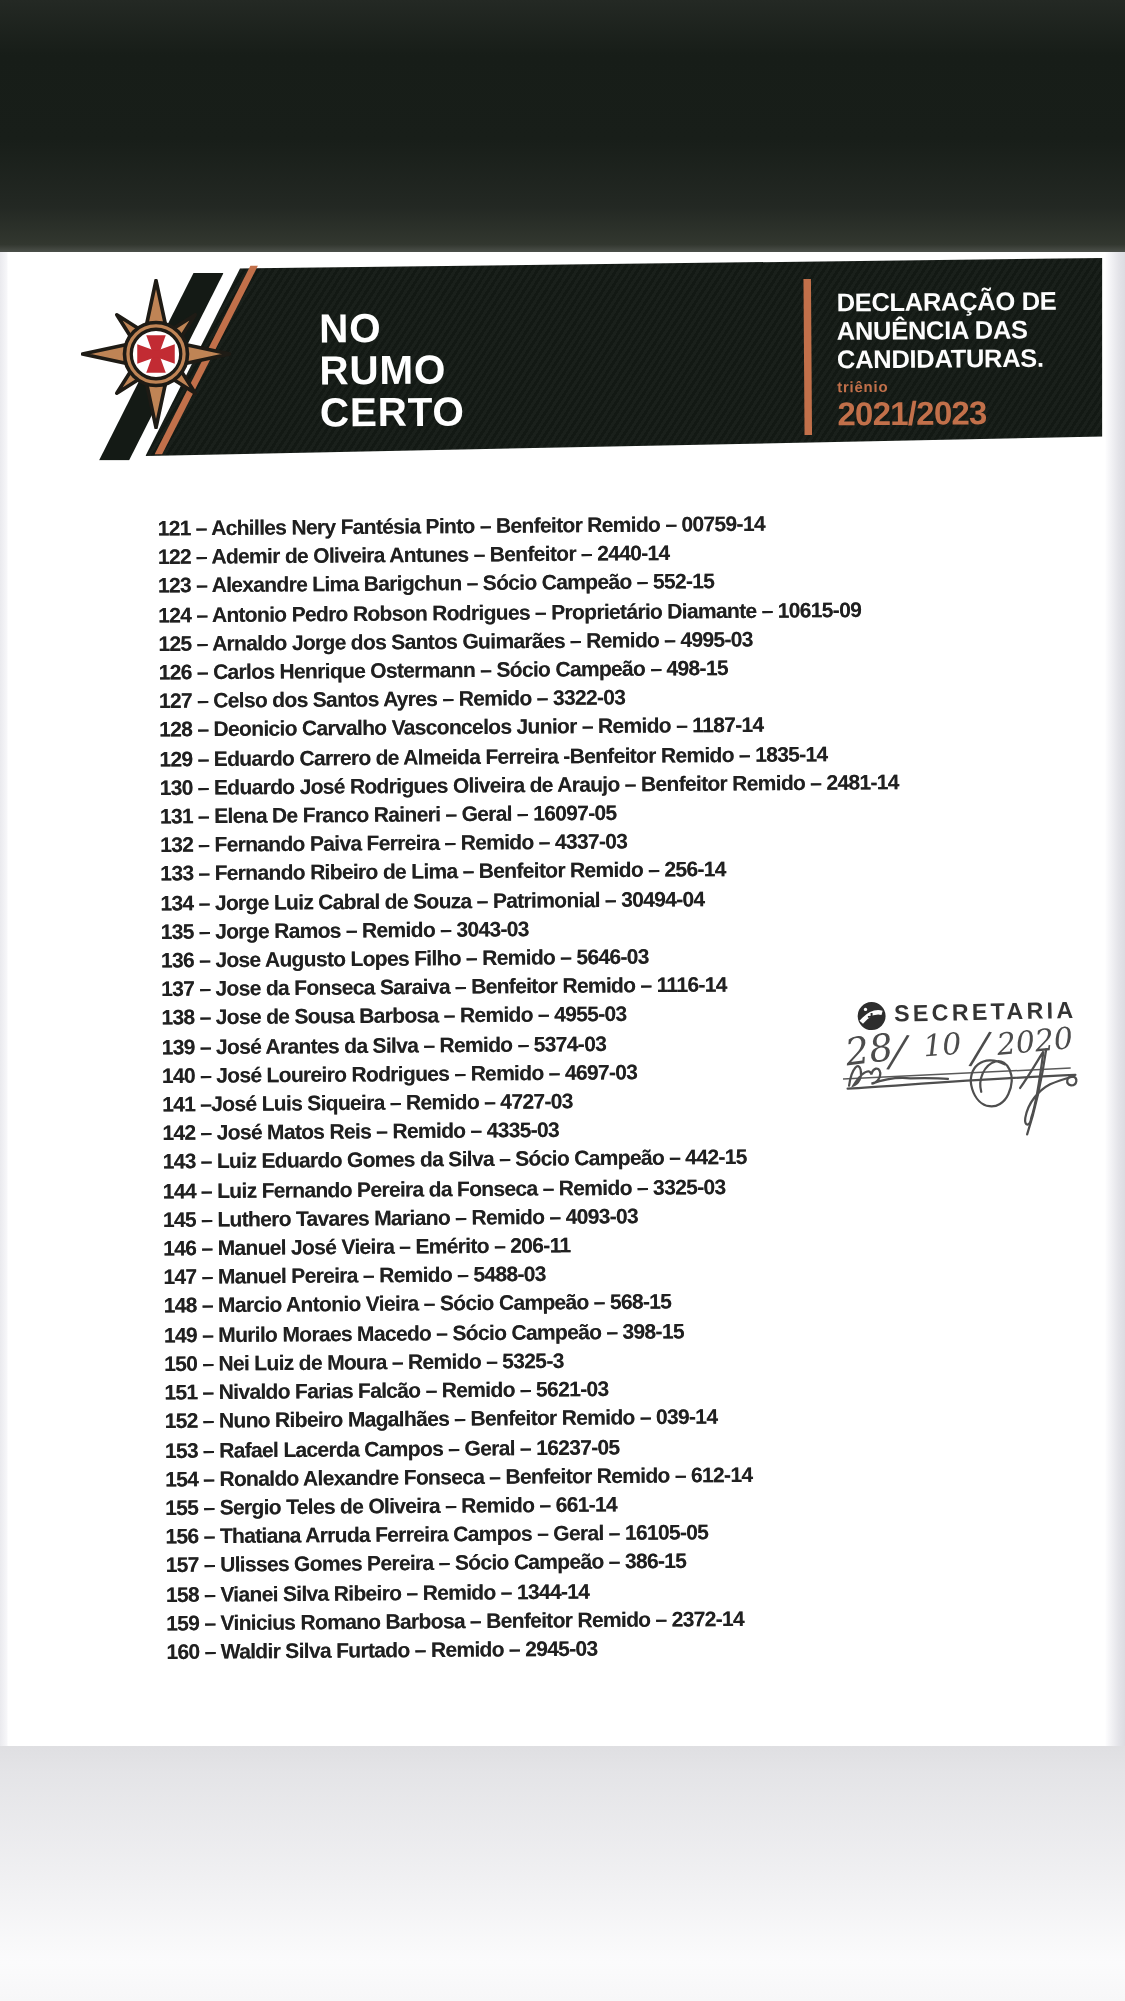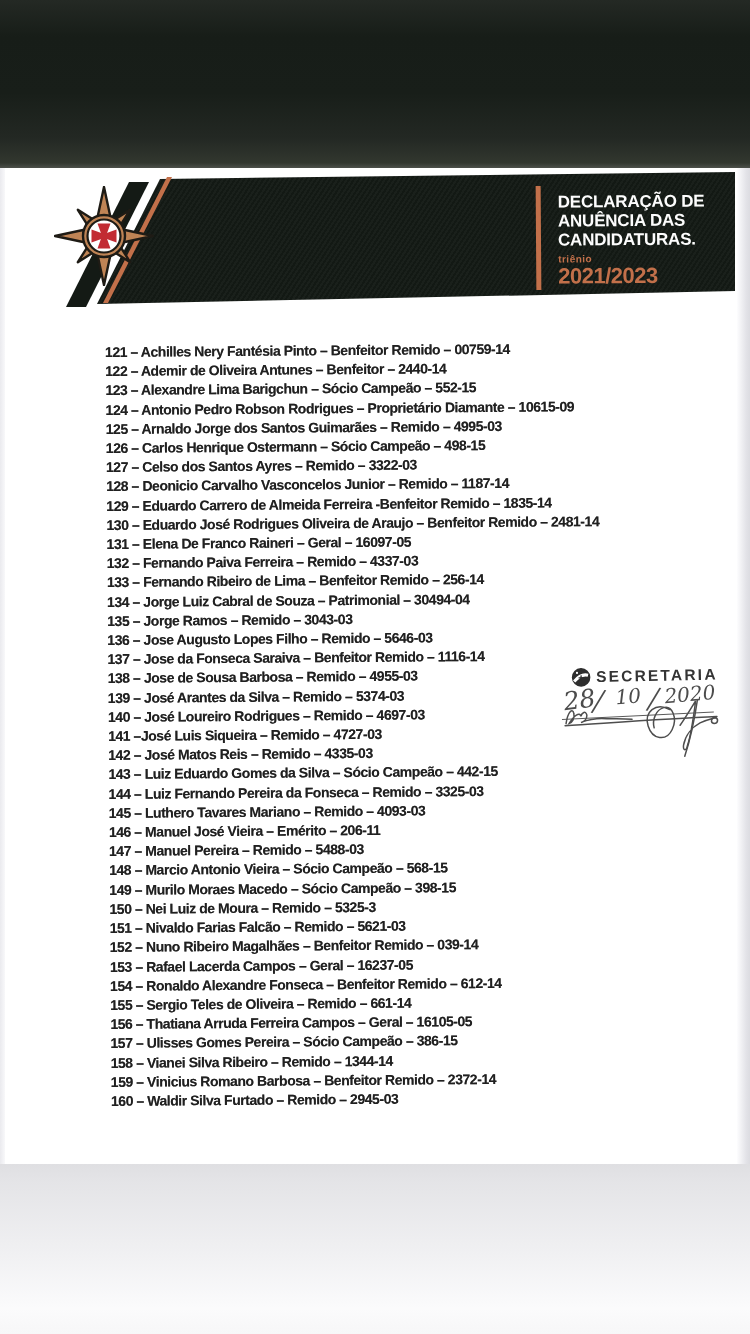--- a/index.html
+++ b/index.html
@@ -107,20 +107,25 @@
         </g>
         <circle cx="50" cy="50" r="16.5" fill="#ffffff" stroke="#1e1b15" stroke-width="2.2"></circle>
         <g fill="var(--cross-red)">
           <polygon points="43.5,37.5 56.5,37.5 52,50 48,50"></polygon>
           <polygon points="56.5,62.5 43.5,62.5 48,50 52,50"></polygon>
           <polygon points="62.5,43.5 62.5,56.5 50,52 50,48"></polygon>
           <polygon points="37.5,56.5 37.5,43.5 50,48 50,52"></polygon>
         </g>
       </svg>
 
+      <div class="slogan">
+        <span>NO</span>
+        <span>RUMO</span>
+        <span>CERTO</span>
+      </div>
 
       <div class="hdr-divider"></div>
 
       <div class="hdr-text">
         <div class="hdr-title">
           <div>DECLARAÇÃO DE</div>
           <div>ANUÊNCIA DAS</div>
           <div>CANDIDATURAS.</div>
         </div>
         <div class="hdr-term-label">triênio</div>

